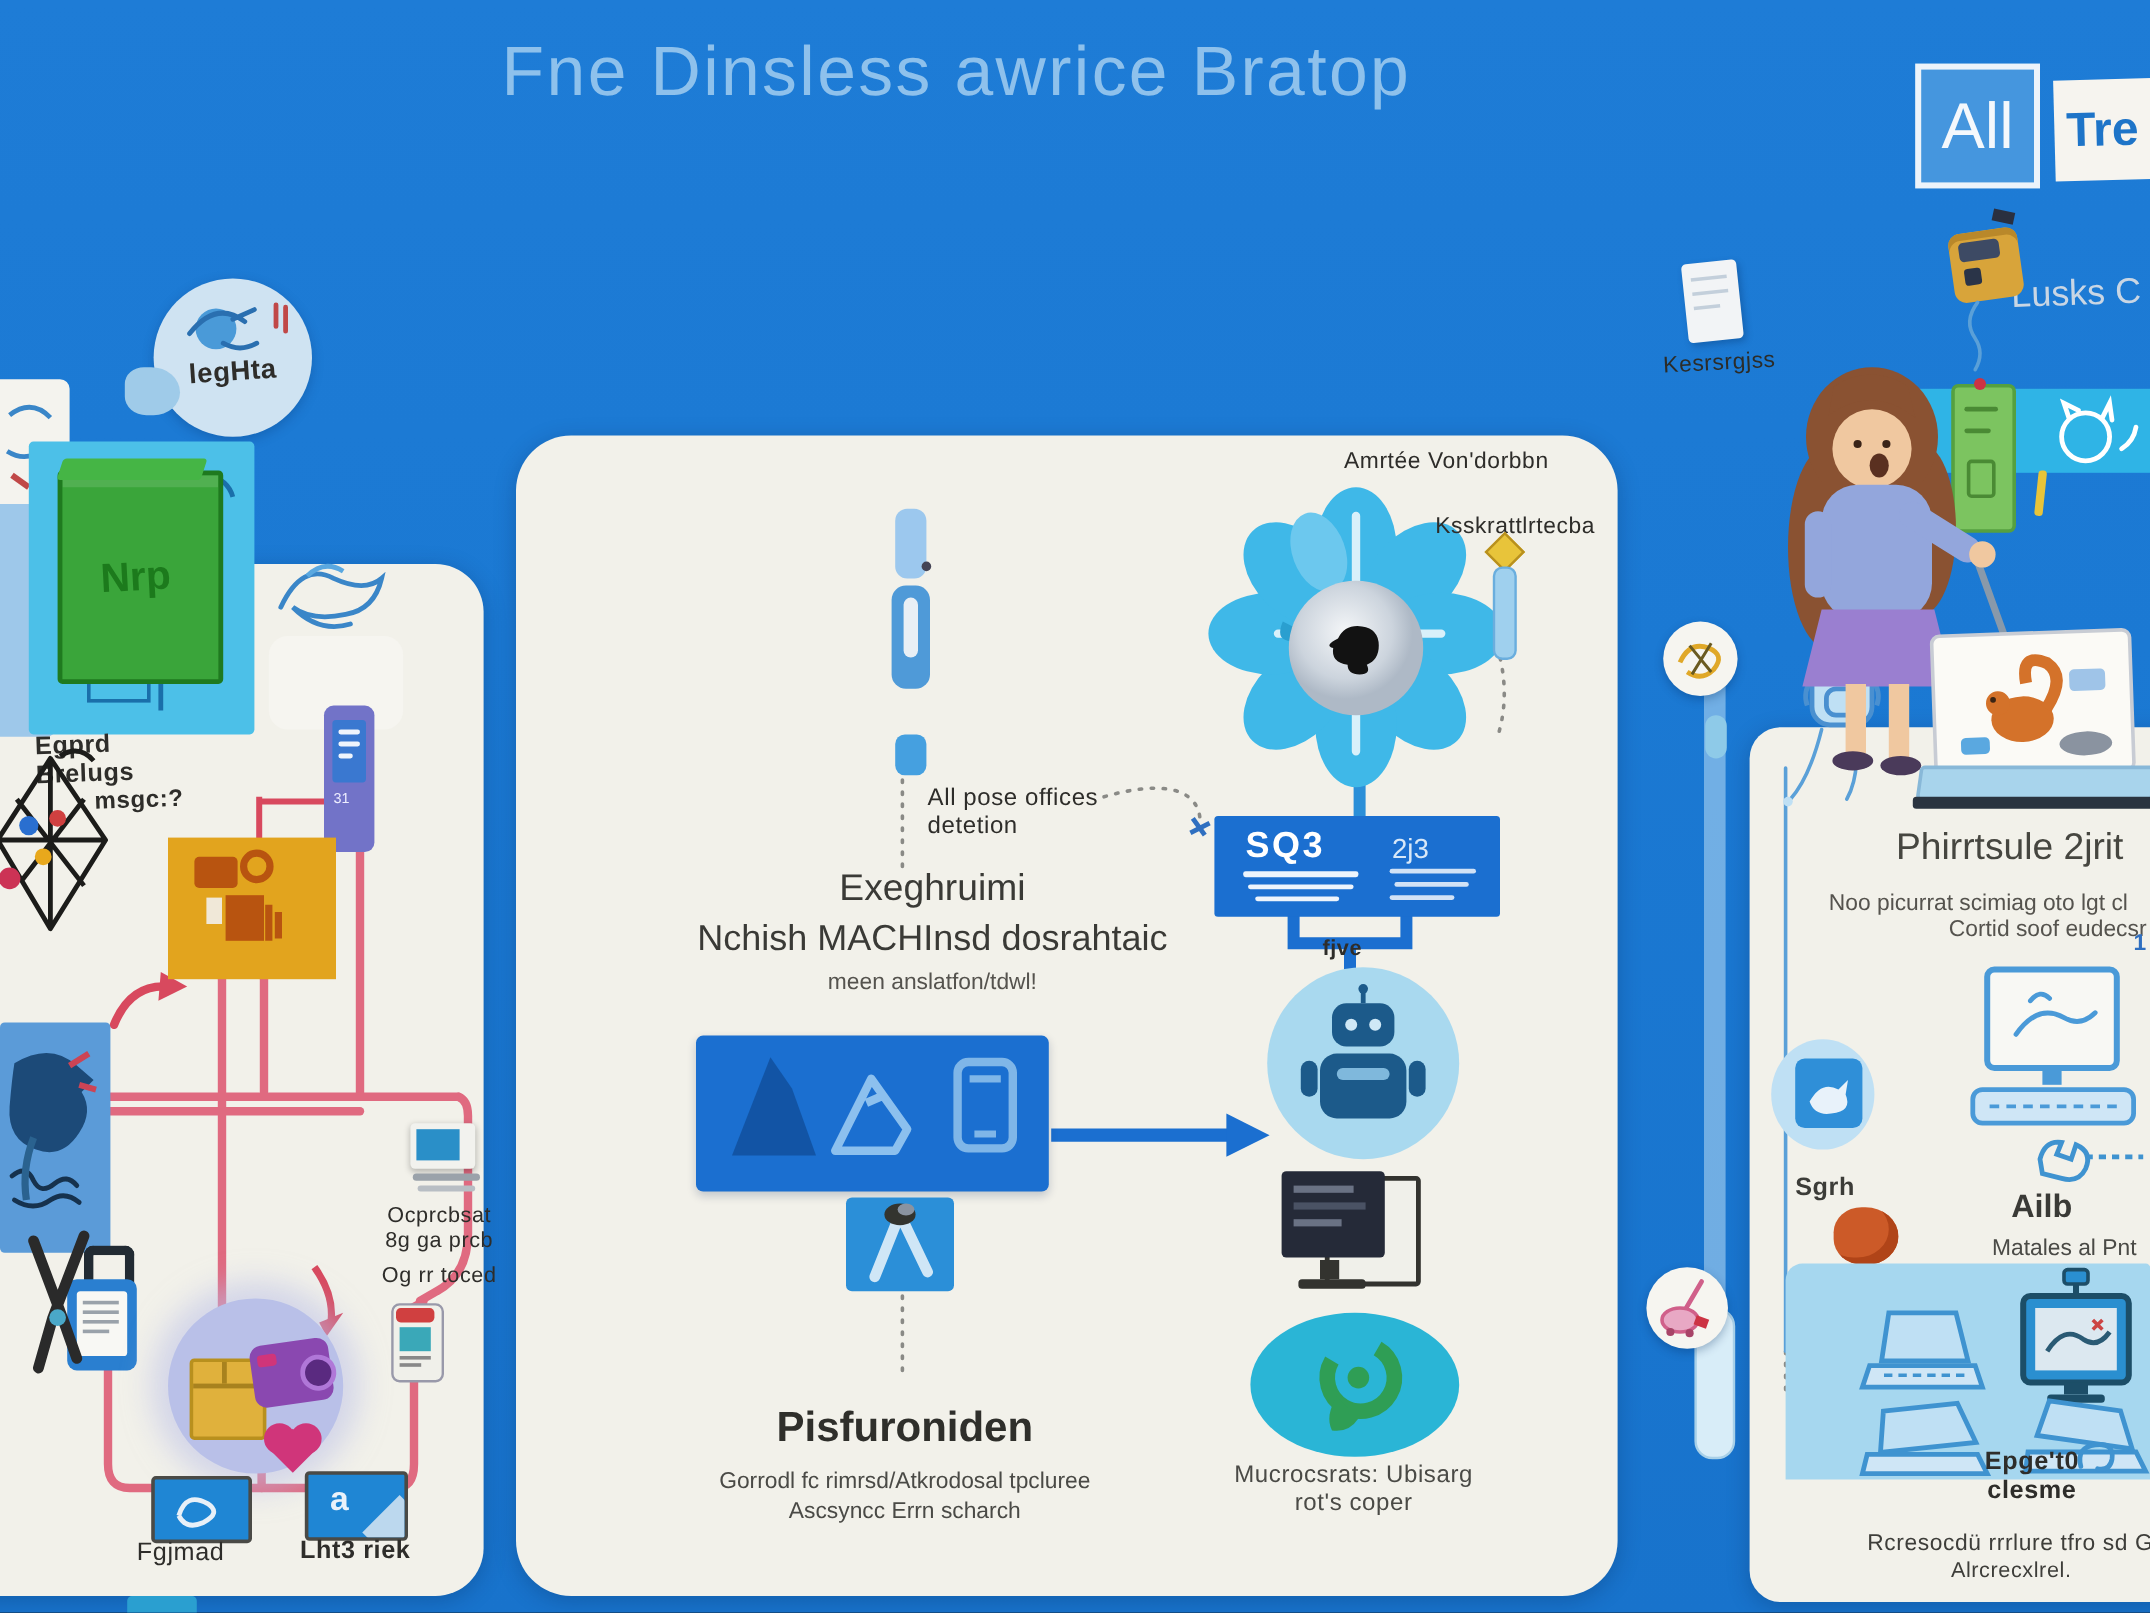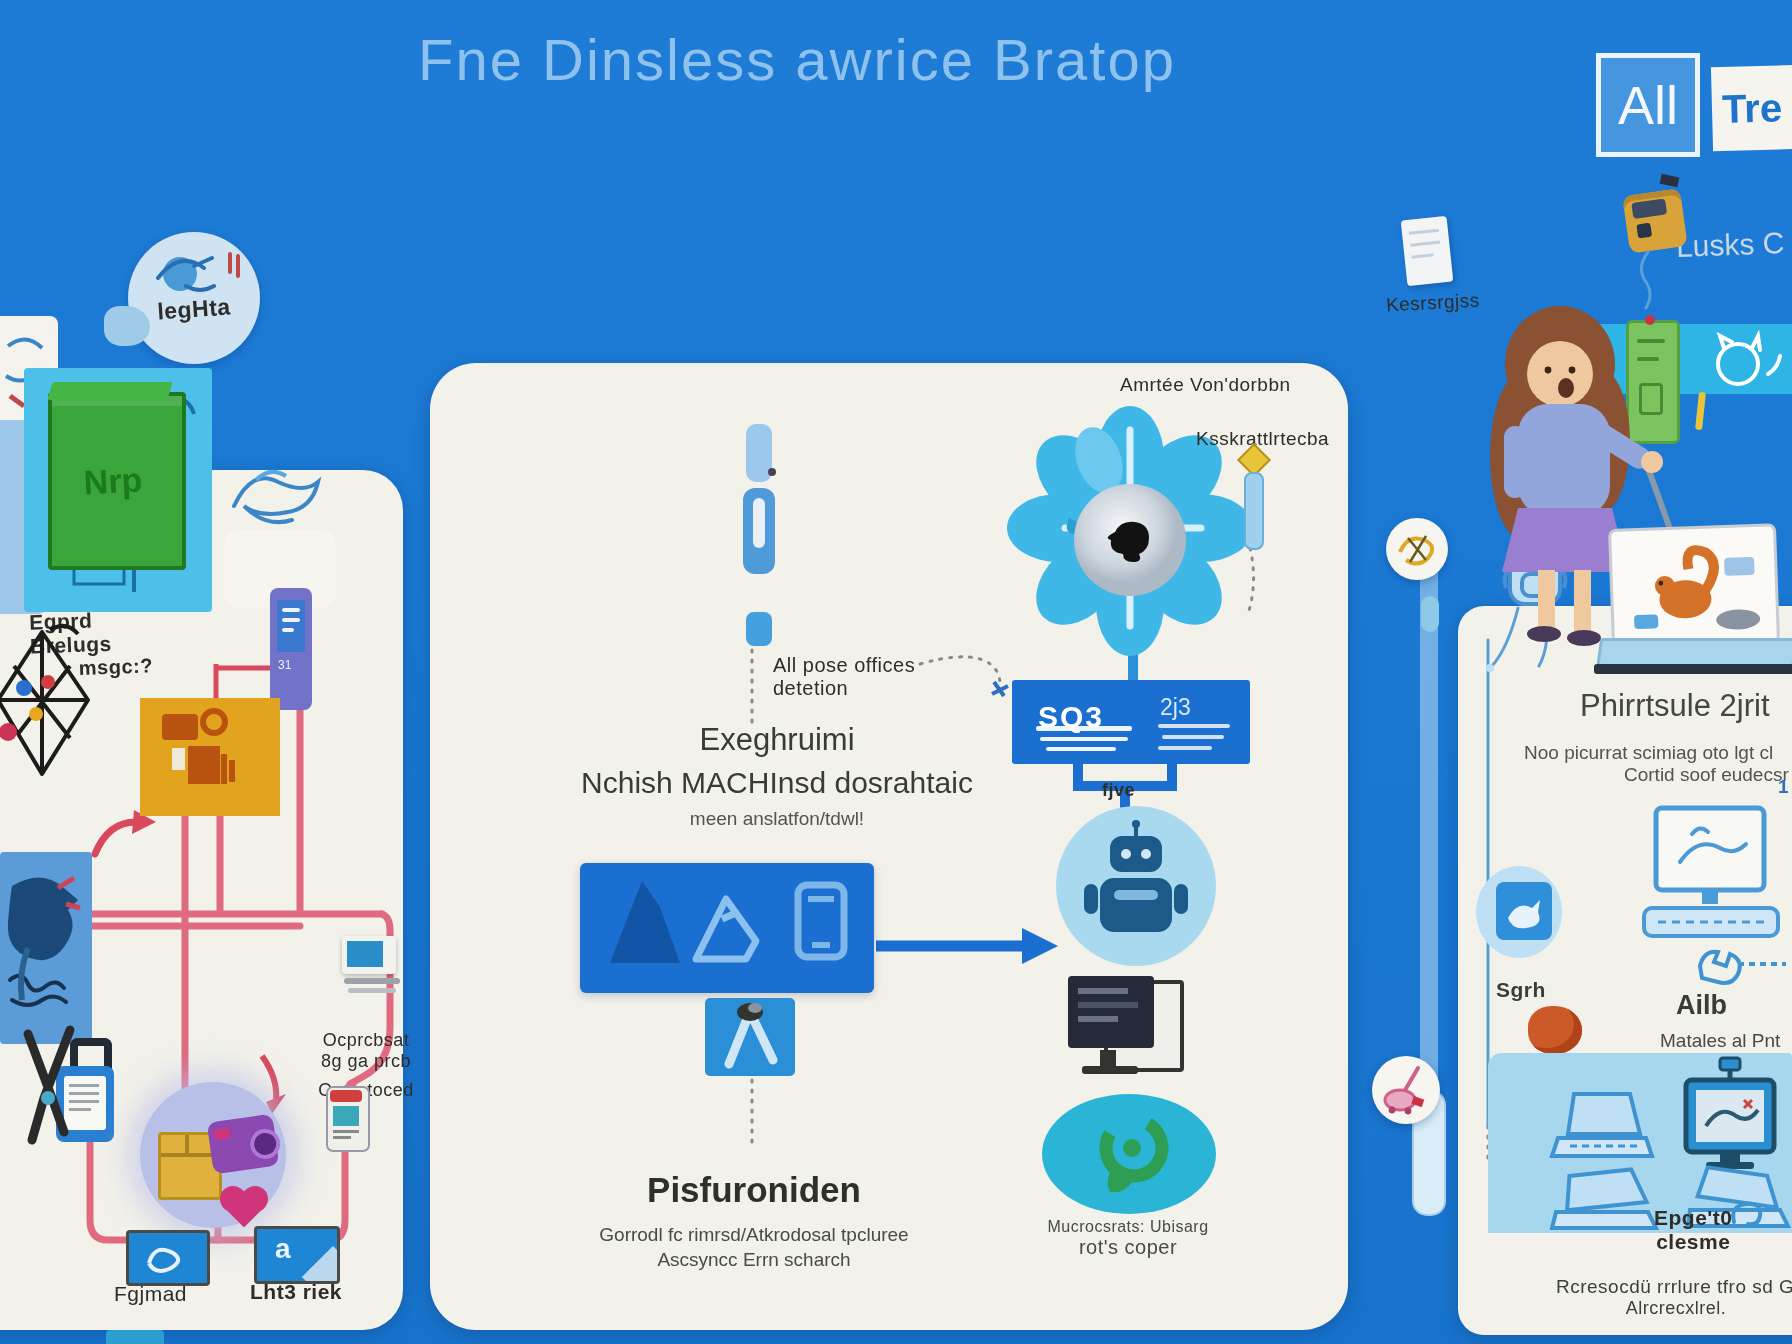--- a/index.html
+++ b/index.html
@@ -194,21 +194,21 @@
       <path d="M28 96 q-10 26 -6 52" fill="none" stroke="#2a628f" stroke-width="6"></path>
     </svg>
   </div>
 
   <div class="abs" style="left:342px;top:936px;width:60px;height:62px;">
     <div class="abs" style="left:0;top:0;width:54px;height:38px;background:#f2f2ee;border-radius:4px;box-shadow:0 2px 5px rgba(0,0,0,.25);"></div>
     <div class="abs" style="left:5px;top:5px;width:36px;height:26px;background:#2a8fc8;"></div>
     <div class="abs" style="left:2px;top:42px;width:56px;height:6px;background:#9aa2aa;border-radius:3px;"></div>
     <div class="abs" style="left:6px;top:52px;width:48px;height:5px;background:#b8bec4;border-radius:3px;"></div>
   </div>
-  <div class="abs doodletxt" style="left:306px;top:1002px;width:120px;text-align:center;margin-top:28px;">
+  <div class="abs doodletxt" style="left:306px;top:1002px;width:120px;text-align:center;">
     <div style="font-size:18px;">Ocprcbsat</div>
     <div style="font-size:18px;">8g ga prcb</div>
     <div style="font-size:18px;margin-top:8px;">Og rr toced</div>
   </div>
 
   <div class="abs" style="left:56px;top:1044px;width:60px;height:100px;">
     <div class="abs" style="left:14px;top:-6px;width:26px;height:30px;border:8px solid #222b33;border-bottom:none;border-radius:8px 8px 0 0;"></div>
     <div class="abs" style="left:0;top:22px;width:58px;height:76px;background:#2a7fd0;border-radius:8px;"></div>
     <div class="abs" style="left:8px;top:32px;width:42px;height:54px;background:#f8f8f4;border-radius:3px;">
       <div class="abs" style="left:5px;top:8px;width:30px;height:3px;background:#9aa2aa;"></div>
@@ -323,21 +323,21 @@
           <stop offset="100%" stop-color="#aeb9c6"></stop>
         </radialGradient>
       </defs>
     <circle cx="127" cy="140" r="56" fill="url(#fc)"></circle>
     <path d="M112 132 q6 -12 20 -10 q14 2 14 16 q0 12 -10 16 q4 8 -6 8 q-10 0 -10 -8 q-14 -2 -12 -14 q-8 -2 4 -8 Z" fill="#121212"></path>
   </svg>
   <div class="abs doodletxt" style="left:1120px;top:374px;font-size:19px;">Amrtée Von'dorbbn</div>
   <div class="abs doodletxt" style="left:1196px;top:428px;font-size:19px;">Ksskrattlrtecba</div>
 
   <div class="abs" style="left:1012px;top:680px;width:238px;height:84px;background:#1b6fd0;border-radius:3px;">
-    <div class="abs" style="left:26px;top:20px;font-size:30px;font-weight:bold;color:#fff;letter-spacing:2px;">SQ3</div>
+    <div class="abs" style="left:26px;top:8px;font-size:30px;font-weight:bold;color:#fff;letter-spacing:2px;">SQ3</div>
     <div class="dash abs" style="left:24px;top:46px;width:96px;height:5px;"></div>
     <div class="dash abs" style="left:28px;top:57px;width:88px;height:4px;"></div>
     <div class="dash abs" style="left:34px;top:67px;width:70px;height:4px;"></div>
     <div class="abs" style="left:148px;top:14px;font-size:23px;color:#d8e8f8;">2j3</div>
     <div class="dash abs" style="left:146px;top:44px;width:72px;height:4px;opacity:.8;"></div>
     <div class="dash abs" style="left:150px;top:55px;width:62px;height:4px;opacity:.8;"></div>
     <div class="dash abs" style="left:146px;top:66px;width:54px;height:4px;opacity:.8;"></div>
   </div>
   <div class="abs doodletxt" style="left:1102px;top:780px;font-size:18px;font-weight:bold;">fjve</div>
 
@@ -367,21 +367,21 @@
   </div>
 
   <div class="abs" style="left:1042px;top:1094px;width:174px;height:120px;border-radius:50%;background:#2ab5d6;">
     <svg style="position:absolute;left:42px;top:12px;" width="92" height="96" viewBox="0 0 92 96">
       <circle cx="50" cy="42" r="28" fill="none" stroke="#2f9e55" stroke-width="13" stroke-dasharray="132 44" transform="rotate(-60 50 42)"></circle>
       <circle cx="48" cy="42" r="9" fill="#2f9e55"></circle>
       <path d="M30 58 q-10 16 -4 28 q14 2 22 -10" fill="#2f9e55"></path>
     </svg>
   </div>
   <div class="abs doodletxt" style="left:1008px;top:1218px;width:240px;text-align:center;color:#4a4a46;">
-    <div style="font-size:16px;">Mucrocsrats: Ubisarg</div>
+    <div style="font-size:20px;">Mucrocsrats: Ubisarg</div>
     <div style="font-size:20px;">rot's coper</div>
   </div>
 
   <div class="abs" style="left:1420px;top:522px;width:18px;height:690px;background:rgba(200,230,248,.5);border-radius:9px;"></div>
   <div class="abs" style="left:1412px;top:1090px;width:30px;height:122px;background:#d8edf8;border:2px solid #a8d0e8;border-radius:15px;"></div>
 
   <div class="abs" style="left:1236px;top:446px;width:34px;height:110px;">
     <div class="abs" style="left:6px;top:2px;width:20px;height:20px;background:#e8c43a;transform:rotate(45deg);border:2px solid #b8901e;"></div>
     <div class="abs" style="left:8px;top:26px;width:16px;height:74px;background:#9fd0ee;border:2px solid #6aaede;border-radius:8px;"></div>
   </div>

